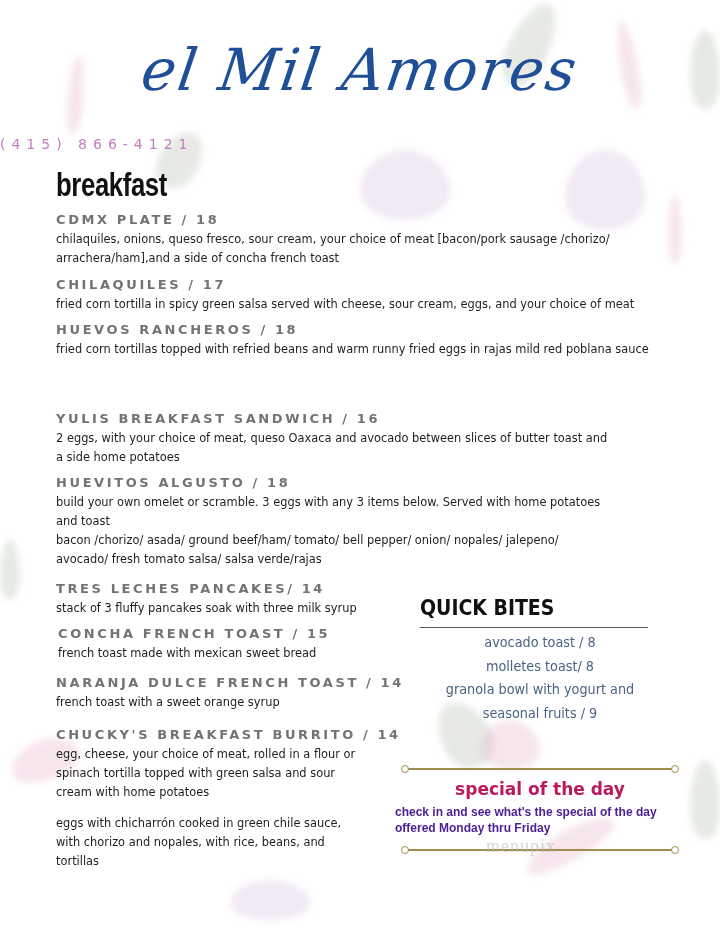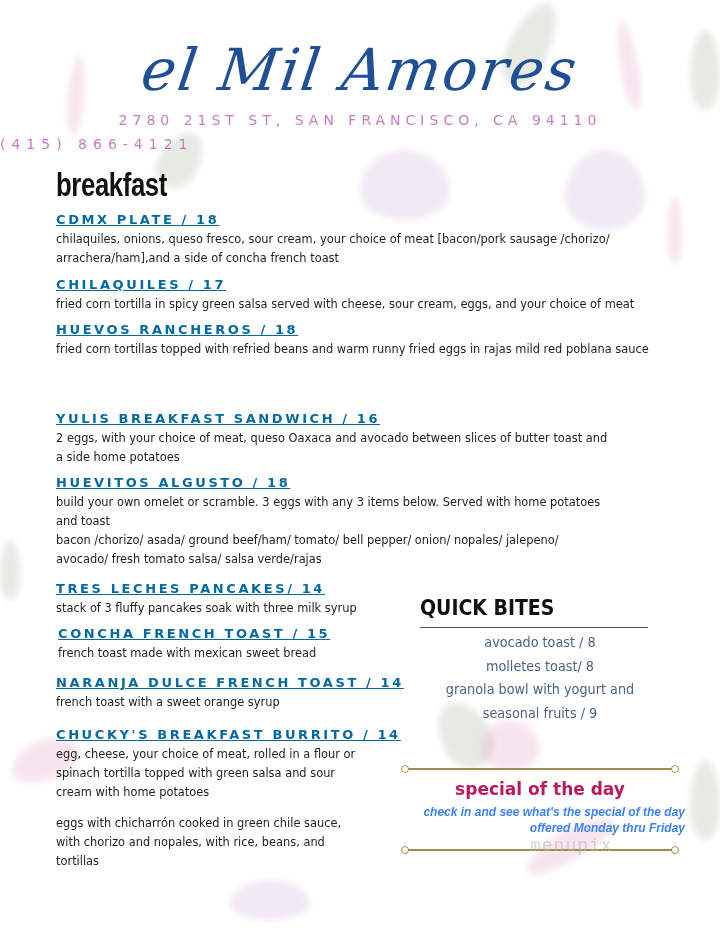--- a/index.html
+++ b/index.html
@@ -33,21 +33,21 @@
 
   .section-title {
     position: absolute; left: 56px; top: 166px;
     font-family: "Liberation Sans", sans-serif; font-size: 33px; font-weight: bold;
     color: #111; transform: scaleX(0.78); transform-origin: left top; letter-spacing: -0.5px;
   }
 
   .item { position: absolute; left: 56px; }
   .item-name {
     font-family: "DejaVu Sans", sans-serif; font-weight: bold; font-size: 13px;
-    letter-spacing: 2.6px; color: #0369a1; line-height: 18px; white-space: nowrap; text-decoration: underline;
+    letter-spacing: 2.6px; color: #737373; line-height: 18px; white-space: nowrap;
   }
   .item-desc {
     font-family: "DejaVu Sans", sans-serif; font-size: 12.4px; color: #1e1e1e;
     line-height: 19px; transform: scaleX(0.92); transform-origin: left top;
   }
 
   .qb-title {
     position: absolute; left: 420px; top: 596px;
     font-family: "DejaVu Sans", sans-serif; font-weight: bold; font-size: 21px; color: #111;
     transform: scaleX(0.9); transform-origin: left top;
@@ -65,27 +65,27 @@
     border: 1.5px solid #a08d4e; background: #fff;
   }
   .deco-line::before { left: -4px; }
   .deco-line::after { right: -4px; }
 
   .sotd-title {
     position: absolute; left: 405px; width: 270px; top: 779px; text-align: center;
     font-family: "DejaVu Sans", sans-serif; font-weight: bold; font-size: 17px; color: #be185d;
   }
   .sotd-desc {
-    position: absolute; left: 395px; width: 290px; top: 804px; text-align: right;
-    font-family: "Liberation Sans", sans-serif; font-weight: bold; font-style: italic;
-    font-size: 12px; line-height: 16px; color: #3b82f6;
+    position: absolute; left: 395px; width: 290px; top: 804px; text-align: left;
+    font-family: "Liberation Sans", sans-serif; font-weight: bold; 
+    font-size: 12px; line-height: 16px; color: #4c1d95;
   }
   .watermark {
-    position: absolute; left: 486px; top: 836px; font-family: Liberation Mono, monospace;
-    font-size: 18px; color: rgba(180,180,180,.55); letter-spacing: 1px; margin-left: 44px;
+    position: absolute; left: 486px; top: 836px; font-family: Liberation Serif, serif;
+    font-size: 18px; color: rgba(180,180,180,.55); letter-spacing: 1px;
   }
 </style>
 </head>
 <body>
 
 <div class="page">
 
   <div class="petal p-green" style="left:510px;top:0;width:40px;height:90px;transform:rotate(25deg);"></div>
   <div class="petal p-pink" style="left:68px;top:55px;width:16px;height:80px;transform:rotate(5deg);"></div>
   <div class="petal p-pink" style="left:620px;top:20px;width:18px;height:90px;transform:rotate(-10deg);"></div>
@@ -96,21 +96,20 @@
   <div class="petal p-pink" style="left:668px;top:195px;width:14px;height:70px;"></div>
   <div class="petal p-green" style="left:0;top:540px;width:20px;height:60px;"></div>
   <div class="petal p-pink" style="left:10px;top:740px;width:70px;height:40px;transform:rotate(-20deg);"></div>
   <div class="petal p-green" style="left:440px;top:700px;width:50px;height:70px;transform:rotate(-30deg);"></div>
   <div class="petal p-pink" style="left:480px;top:720px;width:60px;height:50px;"></div>
   <div class="petal p-green" style="left:690px;top:760px;width:30px;height:80px;"></div>
   <div class="petal p-pink" style="left:520px;top:830px;width:100px;height:30px;transform:rotate(-30deg);"></div>
   <div class="petal p-violet" style="left:230px;top:880px;width:80px;height:40px;"></div>
 
   <div class="title">el Mil Amores</div>
-  <div class="address">2780 21ST ST, SAN FRANCISCO, CA 94110</div>
   <div class="phone">(415) 866-4121</div>
 
   <div class="section-title">breakfast</div>
 
   <div class="item" style="top:211px;">
     <div class="item-name">CDMX PLATE / 18</div>
     <div class="item-desc">
       <div>chilaquiles, onions, queso fresco, sour cream, your choice of meat [bacon/pork sausage /chorizo/</div>
       <div>arrachera/ham],and a side of concha french toast</div>
     </div>

